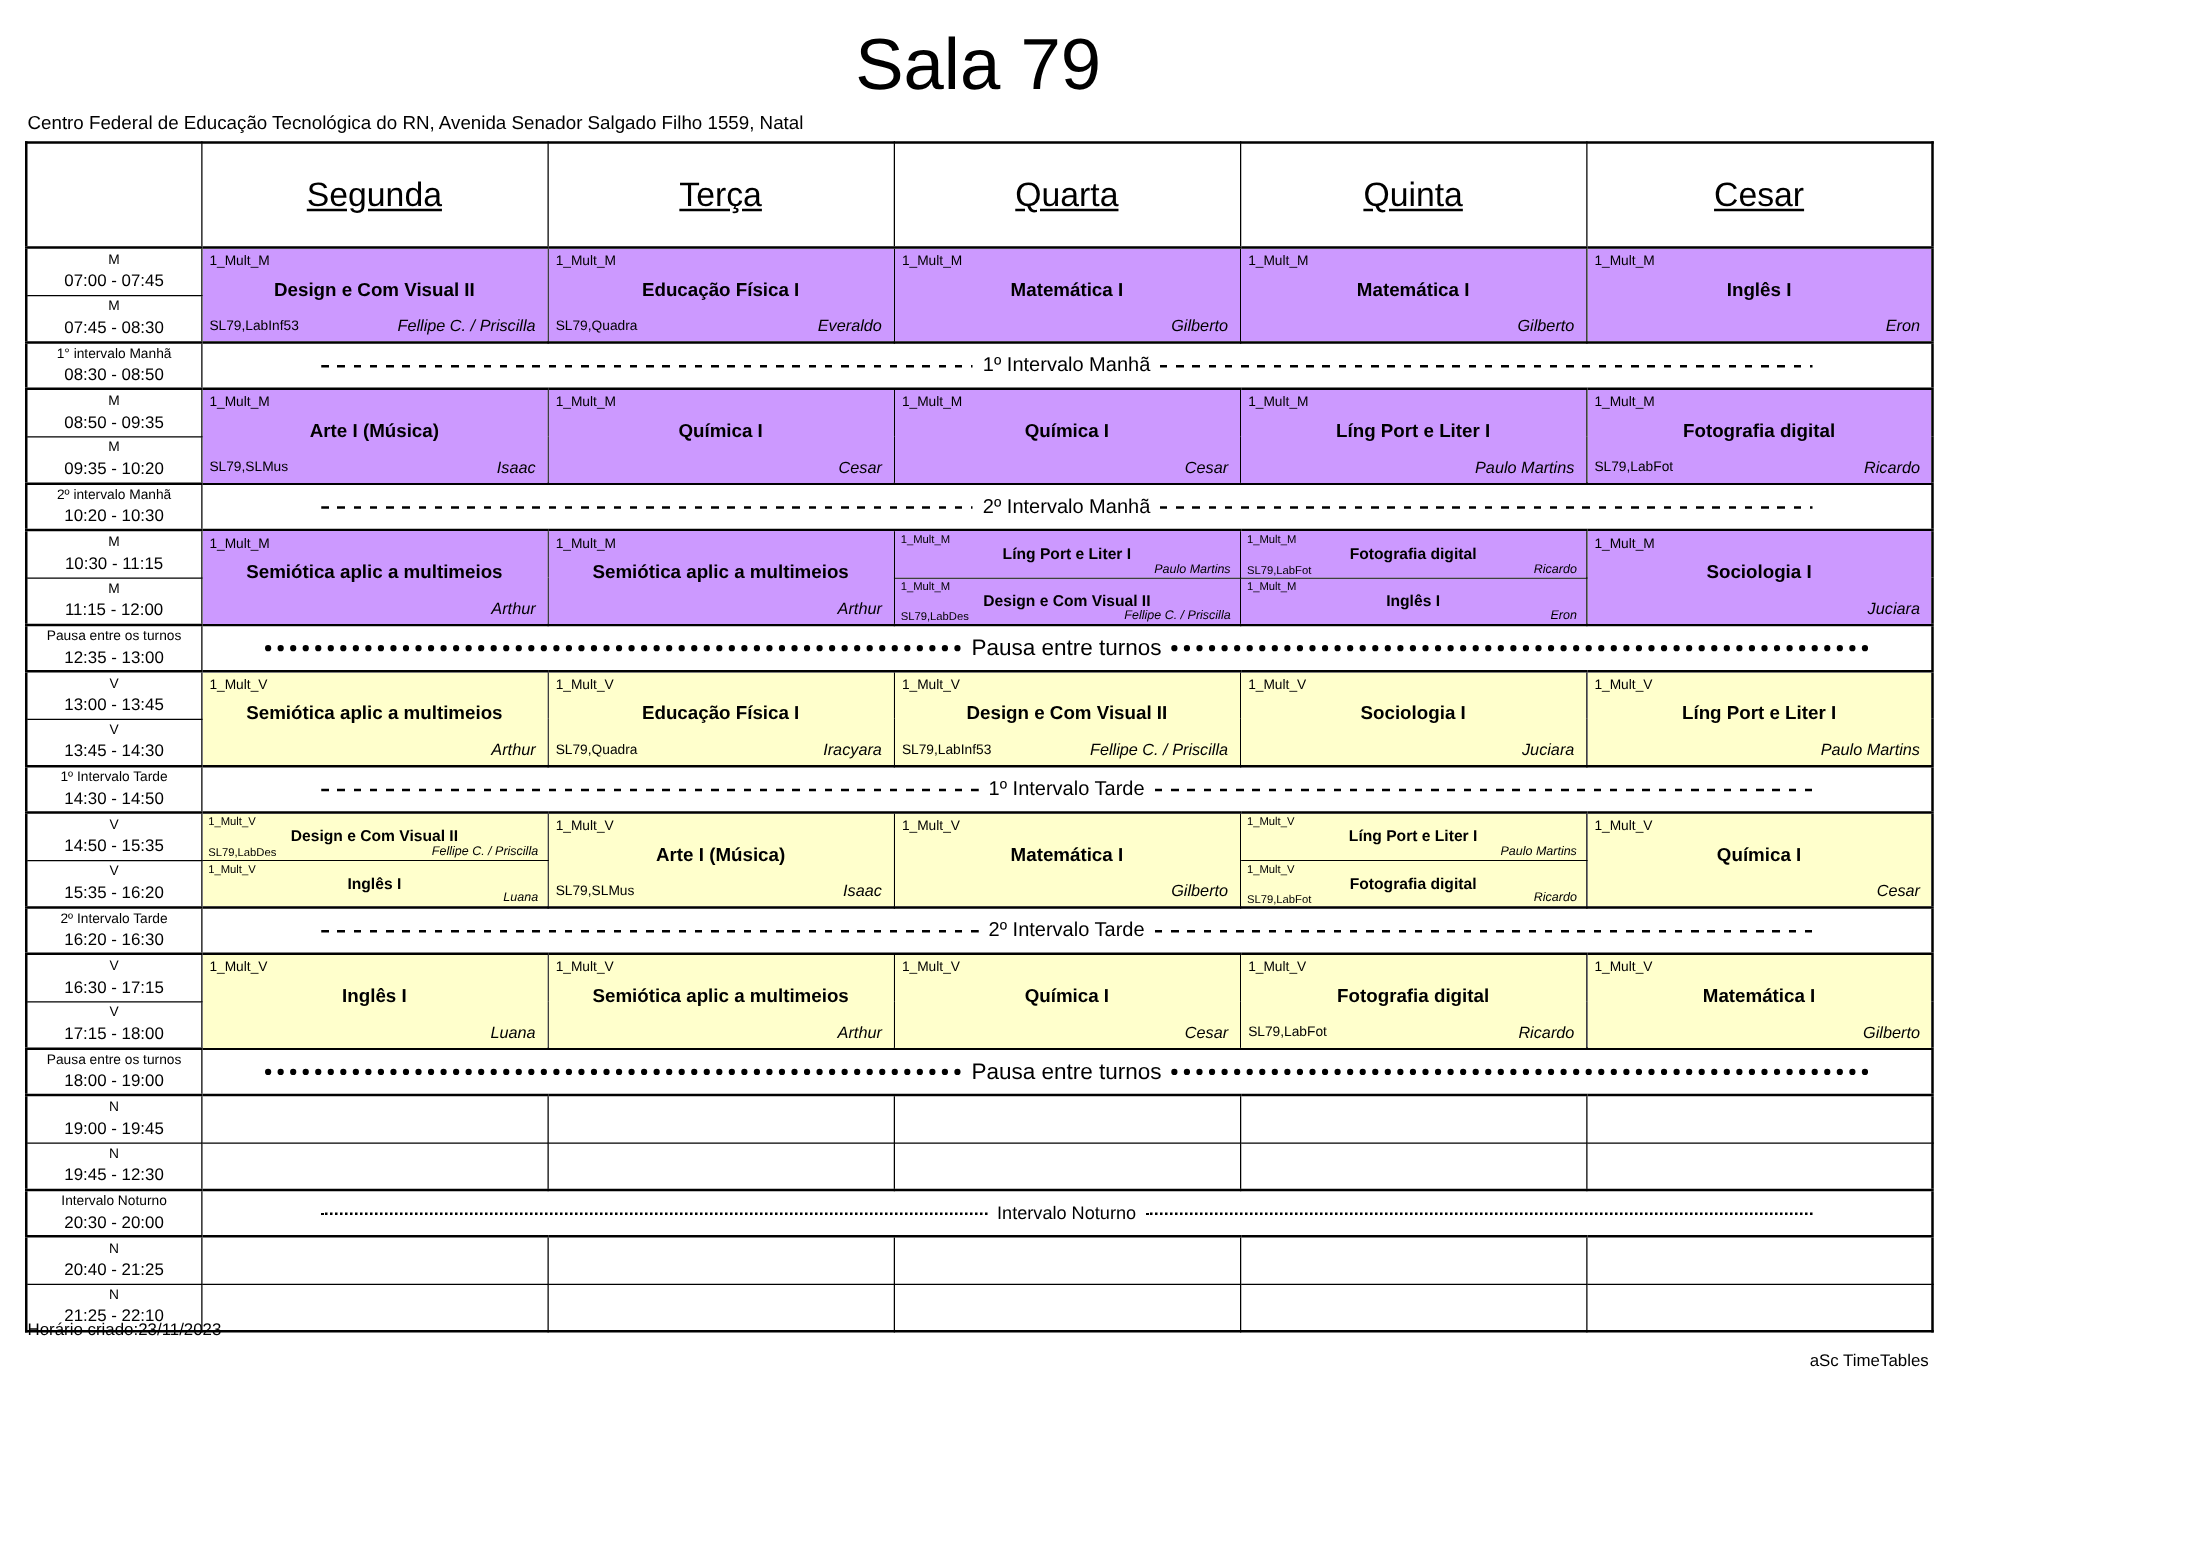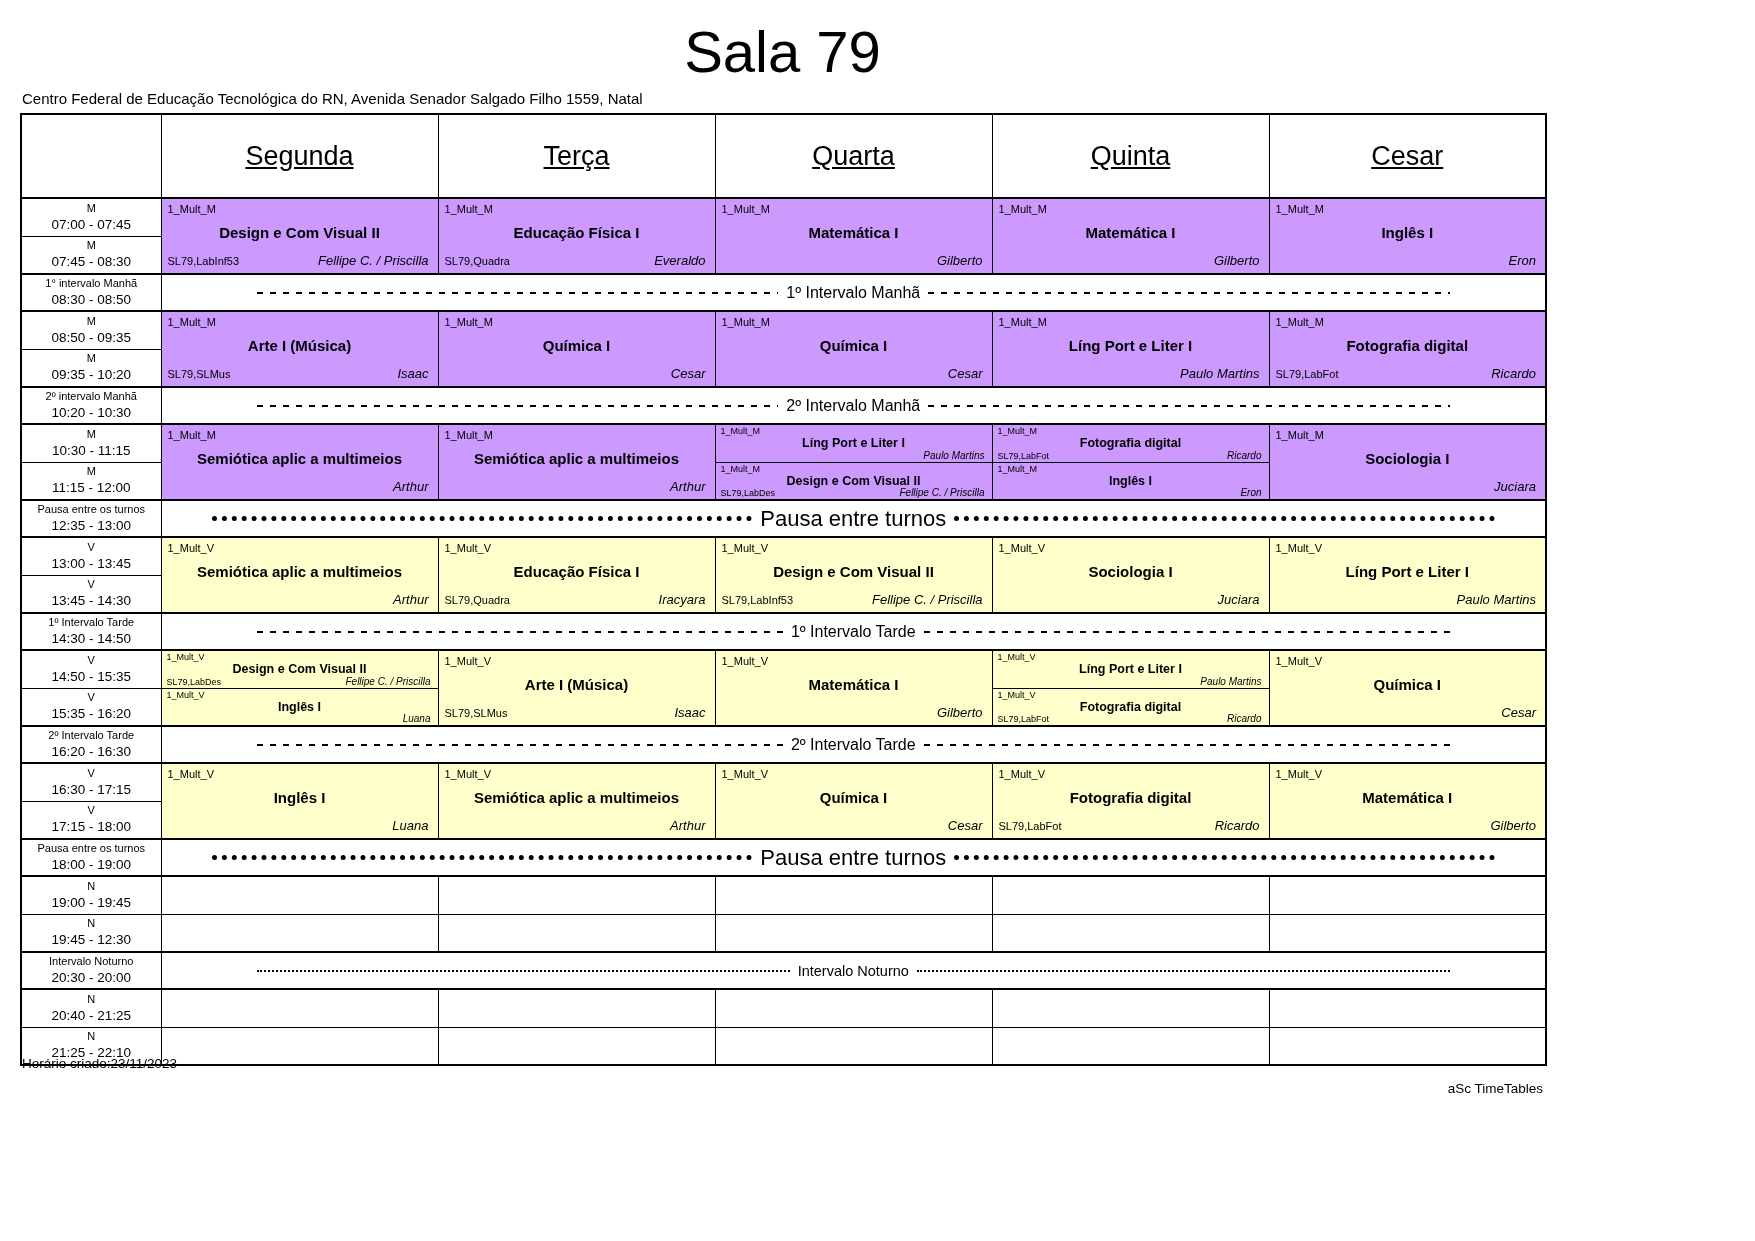--- a/index.html
+++ b/index.html
@@ -44,21 +44,21 @@
 
   td.band-td{background:#fff;}
   .band{display:flex;align-items:center;gap:8px;height:100%;}
   .band .line{flex:1;}
   .band .band-text{white-space:nowrap;}
   .band.dash{padding:0 95px;}
   .band.dash .line{height:2px;background:repeating-linear-gradient(to right,#000 0 6px,transparent 6px 13px);}
   .band.dash .band-text{font-size:16px;}
   .band.dots{padding:0 50px;}
   .band.dots .line{border-top:5px dotted #000;}
-  .band.dots .band-text{font-size:22px;}
+  .band.dots .band-text{font-size:18px;}
   .band.fine{padding:0 95px;}
   .band.fine .line{border-top:2.5px dotted #000;}
   .band.fine .band-text{font-size:14.5px;}
 
   td.empty-td{background:#fff;}
 
   .footer-left{position:absolute;top:1056px;left:22px;font-size:13.5px;}
   .footer-right{position:absolute;top:1081px;left:20px;width:1523px;text-align:right;font-size:13.5px;}
 </style>
 </head>

